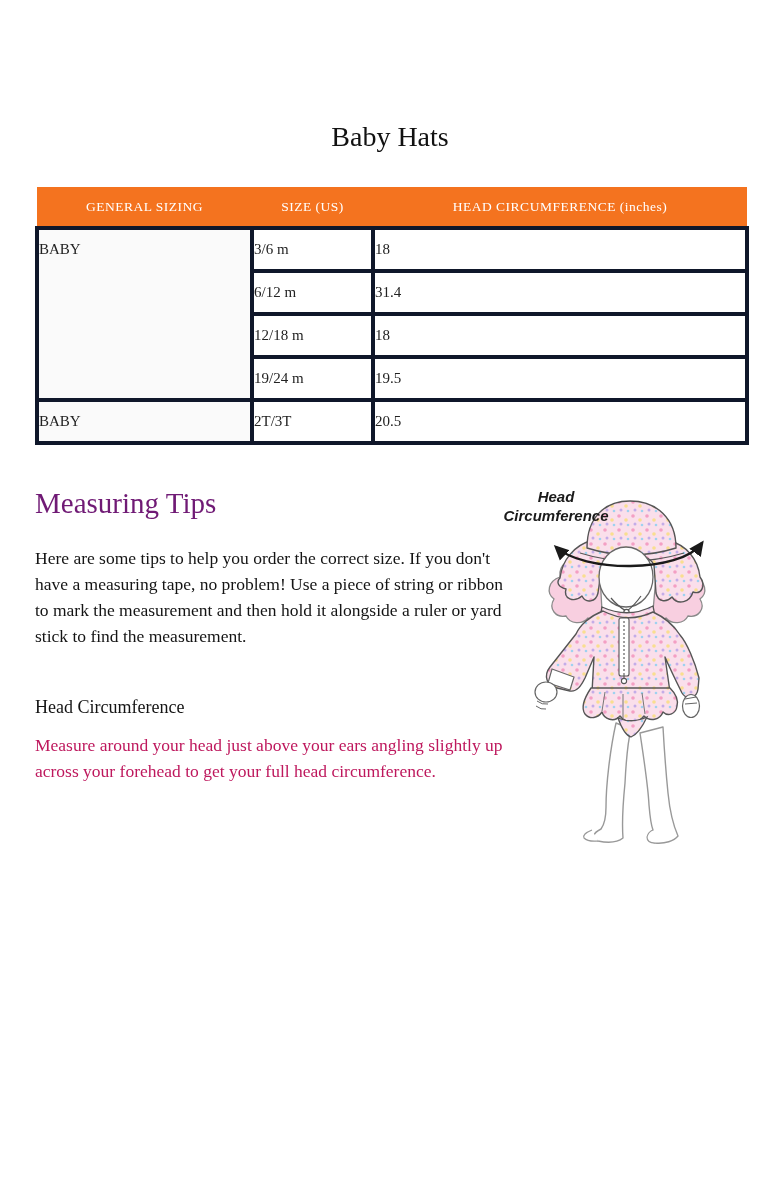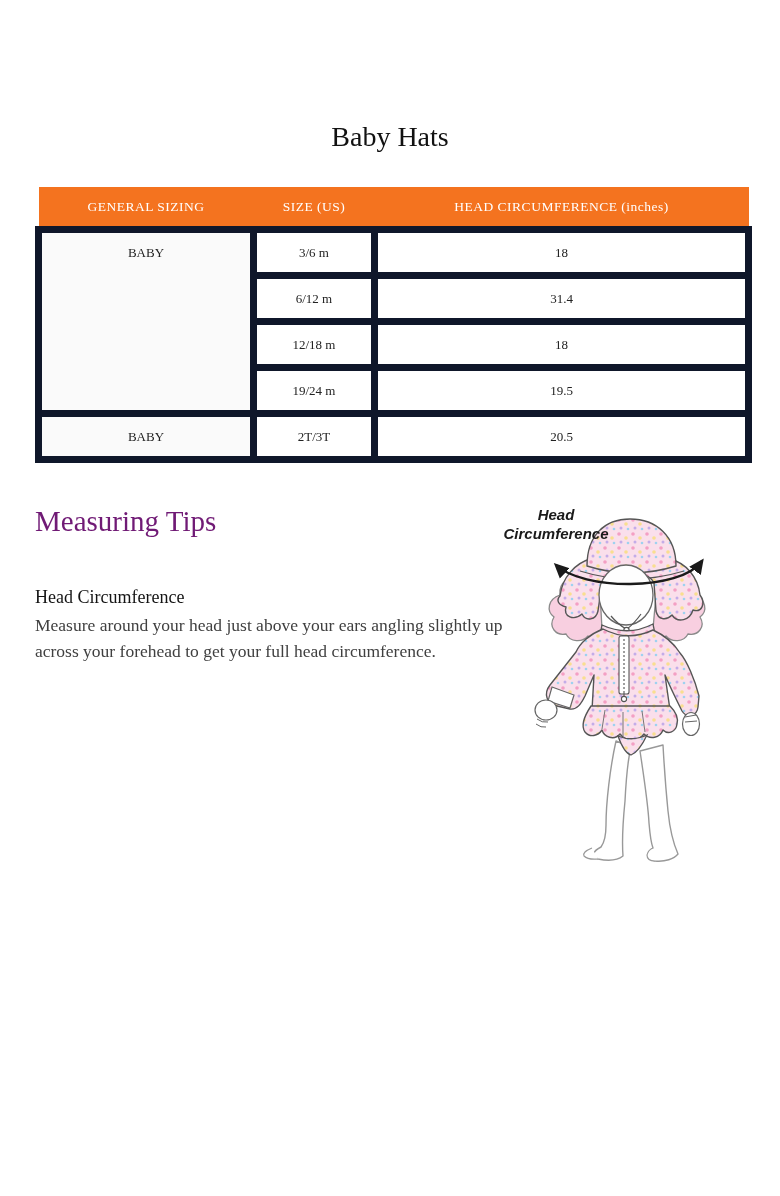--- a/index.html
+++ b/index.html
@@ -29,25 +29,24 @@
     color: #ffffff;
     font-weight: 400;
     font-size: 13.5px;
     letter-spacing: 0.5px;
     height: 39px;
     border: none;
     padding: 0;
     text-align: center;
   }
   table.size-chart tbody td {
-    border: 7px solid #0f172a;
+    border: 4px solid #0f172a;
     height: 39px;
     padding: 0;
-    text-align: center;
-    font-size: 13px;
+    font-size: 15px;
     color: #222;
     background: #ffffff;
   }
   table.size-chart tbody td.group-cell {
     background: #FAFAFA;
     vertical-align: top;
     line-height: 39px;
   }
   .content {
     position: relative;
@@ -70,22 +69,22 @@
   }
   .hc-heading {
     font-size: 18px;
     font-weight: 400;
     margin: 48px 0 0 0;
     color: #141414;
   }
   .hc-text {
     font-size: 17.5px;
     line-height: 26px;
-    margin: 4px 0 0 0;
-    color: #404040;
+    margin: 14px 0 0 0;
+    color: #be185d;
   }
   .figure-wrap {
     position: absolute;
     left: 455px; top: 0;
     width: 260px; height: 372px;
   }
   .figure-label {
     position: absolute;
     top: 2px; left: 6px;
     width: 120px;
@@ -140,20 +139,21 @@
       <td class="group-cell">BABY</td>
       <td>2T/3T</td>
       <td>20.5</td>
     </tr>
   </tbody>
 </table>
 
 <div class="content">
   <div class="tips">
     <h2 class="tips-heading">Measuring Tips</h2>
+    <p class="tips-intro">Here are some tips to help you order the correct size. If you don't have a measuring tape, no problem! Use a piece of string or ribbon to mark the measurement and then hold it alongside a ruler or yard stick to find the measurement.</p>
     <h3 class="hc-heading">Head Circumference</h3>
     <p class="hc-text">Measure around your head just above your ears angling slightly up across your forehead to get your full head circumference.</p>
   </div>
 
   <div class="figure-wrap">
     <div class="figure-label">Head Circumference</div>
     <svg class="figure-svg" width="260" height="372" viewBox="0 0 260 372" xmlns="http://www.w3.org/2000/svg">
       <defs>
         <pattern id="floral" width="14" height="14" patternUnits="userSpaceOnUse">
           <rect width="14" height="14" fill="#FADFEB"></rect>

